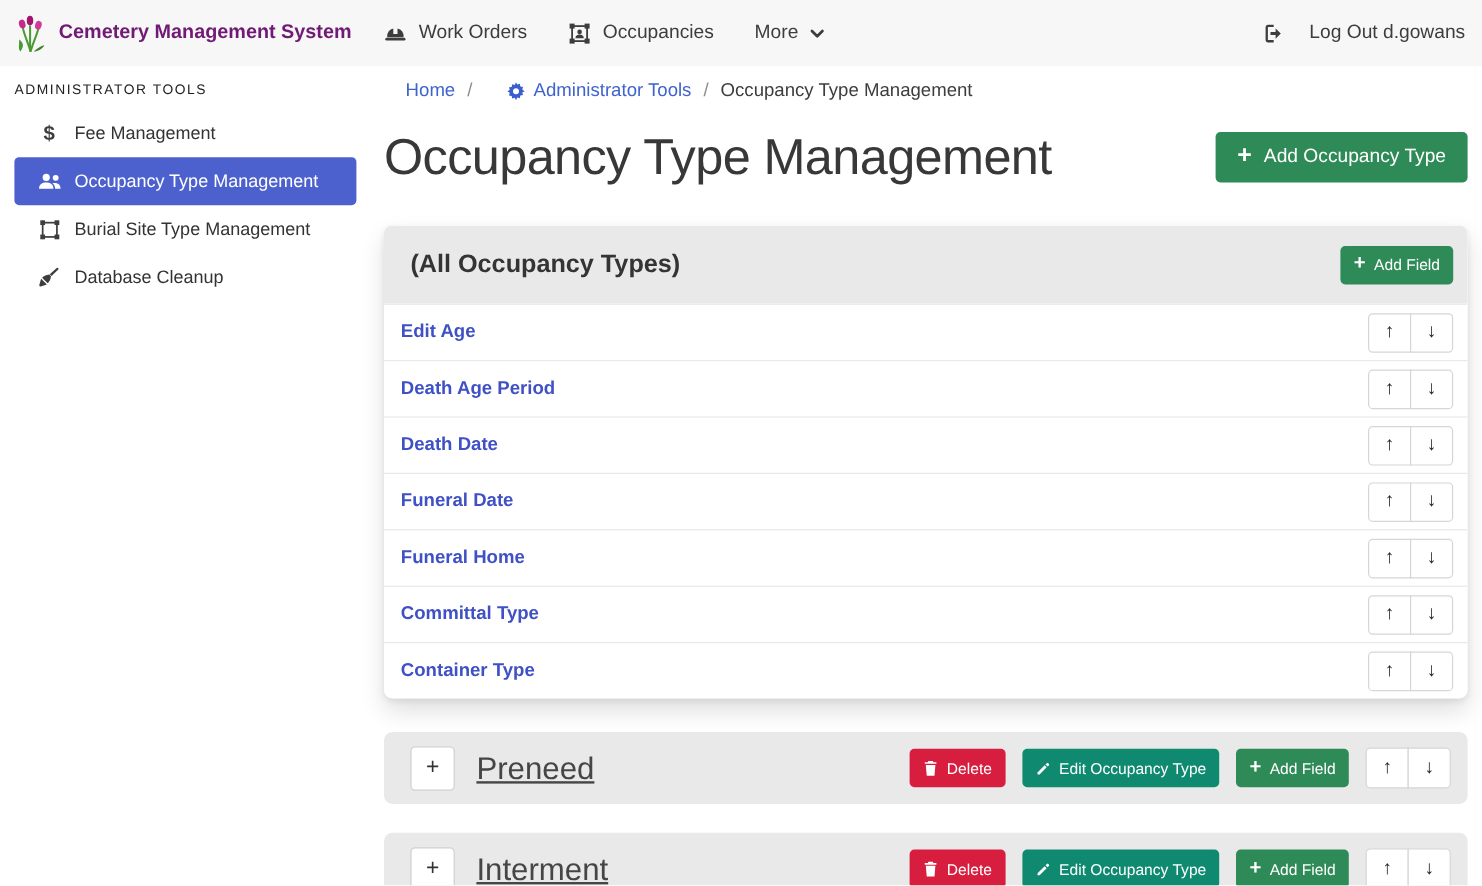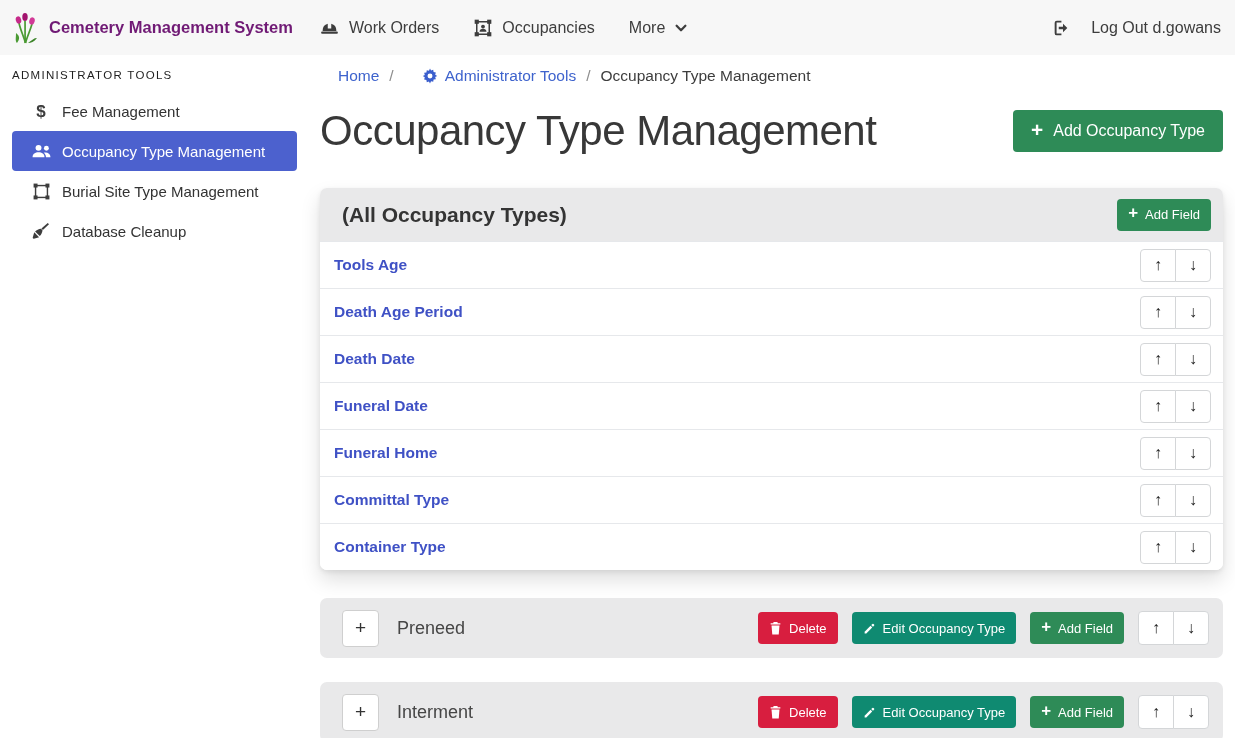--- a/index.html
+++ b/index.html
@@ -50,40 +50,40 @@
        font-family:inherit;white-space:nowrap;}
   .btn-green{background:var(--green);}
   .btn-teal{background:var(--teal);}
   .btn-red{background:var(--red);text-align:right;}
   .btn-lg{font-size:16px;height:42px;padding:0 18px;gap:10px;}
   .btn-sm{font-size:13px;height:32px;padding:0 11px;gap:7px;}
   .plus{font-size:1.3em;font-weight:bold;line-height:1;margin-top:-2px;}
   
   .card{margin-top:30px;border-radius:7px;background:#fff;overflow:hidden;
         box-shadow:0 10px 20px rgba(0,0,0,.13),0 2px 5px rgba(0,0,0,.08);}
-  .card-header{background:var(--panel-header);height:53px;display:flex;align-items:center;
+  .card-header{background:var(--panel-header);height:65px;display:flex;align-items:center;
                justify-content:space-between;padding:0 12px 0 22px;}
   .card-title{font-size:21px;font-weight:bold;color:#343434;}
   .frow{height:47px;display:flex;align-items:center;justify-content:space-between;
         padding:0 12px 0 14px;border-top:1px solid #e6e8eb;background:#fff;}
   .flink{color:var(--link);font-weight:bold;font-size:15.5px;text-decoration:none;cursor:pointer;}
   .arrow-group{display:flex;}
   .arrow-btn{width:36px;height:33px;background:#fff;border:1px solid #d4d6d8;color:#242424;
              font-size:16px;cursor:pointer;display:flex;align-items:center;justify-content:center;
              padding:0;font-family:inherit;}
   .arrow-btn:first-child{border-radius:4px 0 0 4px;}
   .arrow-btn:last-child{border-radius:0 4px 4px 0;margin-left:-1px;}
   
   .section{margin-top:28px;background:var(--panel-header);border-radius:7px;height:60px;
            display:flex;align-items:center;padding:0 14px 0 22px;gap:14px;}
   .section + .section{margin-top:24px;}
   .expand-btn{width:37px;height:37px;background:#fff;border:1px solid #cfcfcf;border-radius:4px;
               font-size:19px;color:#333;cursor:pointer;display:flex;align-items:center;
               justify-content:center;font-family:inherit;}
-  .section-title{font-size:18px;font-weight:400;color:#464646;flex:1;margin-left:4px;}
+  .section-title{font-size:26px;font-weight:400;color:#464646;flex:1;margin-left:4px;text-decoration:underline;}
   .section .arrow-btn{height:34px;}
 </style>
 </head>
 <body>
 
 <header class="navbar">
   <div class="brand">
     <span class="icon">
       <svg width="27" height="32" viewBox="0 0 27 32">
         <g fill="none" stroke="#4a9a33" stroke-width="1.7">
@@ -223,21 +223,21 @@
     <div class="card">
       <div class="card-header">
         <div class="card-title">(All Occupancy Types)</div>
         <button class="btn btn-green btn-sm">
           <span class="plus">+</span>
           <span>Add Field</span>
         </button>
       </div>
       <div id="field-rows">
           <div class="frow">
-            <a class="flink">Tools Age</a>
+            <a class="flink">Edit Age</a>
             <div class="arrow-group">
               <button class="arrow-btn">
                 <span>↑</span>
               </button>
               <button class="arrow-btn">
                 <span>↓</span>
               </button>
             </div>
           </div>
           <div class="frow">

